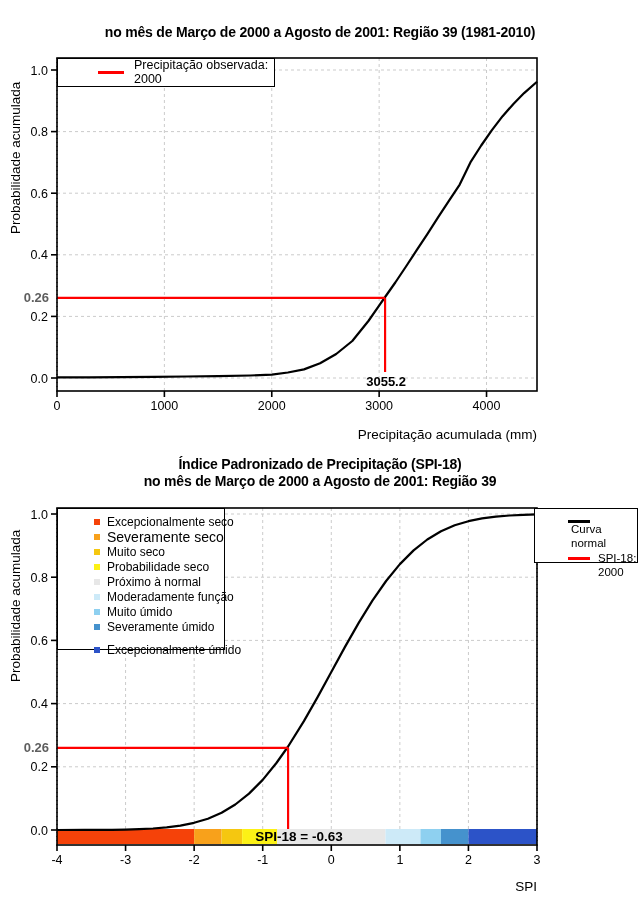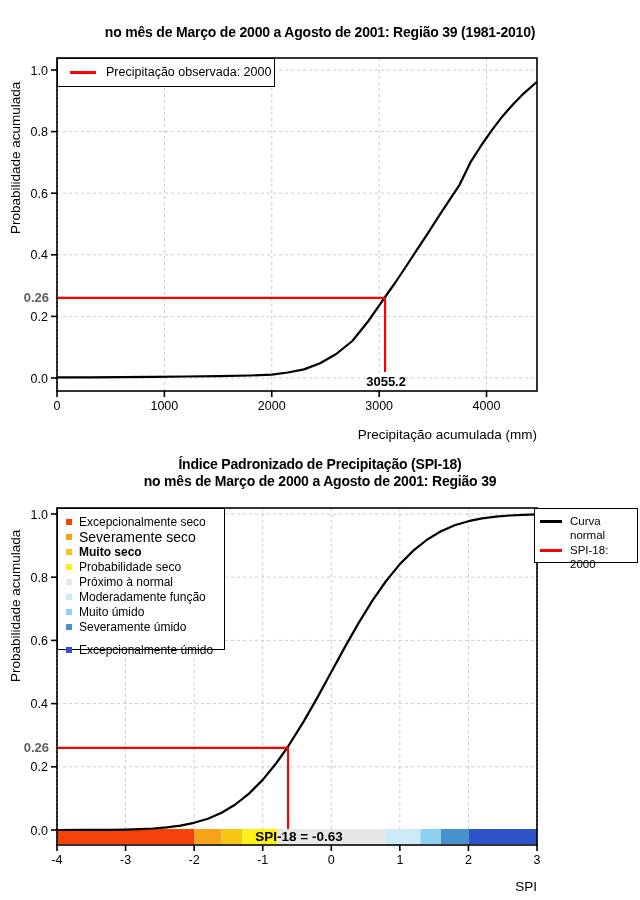--- a/index.html
+++ b/index.html
@@ -4,21 +4,21 @@
 <style>
   html,body{margin:0;padding:0;background:#ffffff;}
   #app{position:relative;width:640px;height:900px;background:#fff;
        font-family:"Liberation Sans",sans-serif;color:#000;overflow:hidden;}
   .abs{position:absolute;}
   .chart-title{left:0;width:640px;text-align:center;font-weight:bold;
                font-size:14px;line-height:16px;letter-spacing:-0.2px;}
   .axis-label-x{left:57px;width:480px;text-align:right;font-size:13.5px;}
   .axis-label-y{left:15px;width:20px;font-size:13.5px;white-space:nowrap;
                 transform:translate(-50%,-50%) rotate(-90deg);transform-origin:center;}
-  .legend-box{border:1.5px solid #000;background:#fff;box-sizing:border-box;}
+  .legend-box{border:1.5px solid #000;background:#fff;box-sizing:border-box;padding-left:28px;}
   .legend-row{display:flex;align-items:center;}
   .line-swatch{display:inline-block;height:3px;flex:0 0 auto;}
   .sq-swatch{display:inline-block;width:6px;height:6px;flex:0 0 auto;}
   .credit{font-size:12.5px;}
   svg{position:absolute;left:0;top:0;}
   svg text{font-family:"Liberation Sans",sans-serif;}
 </style>
 </head>
 <body>
 
@@ -139,21 +139,21 @@
   <div class="abs axis-label-x" style="top:879px">SPI</div>
   <div class="abs legend-box" id="c2-cat-legend" style="left:57px;top:508px;width:168px;height:142px;padding-top:5px;">
       <div class="legend-row" style="height: 15.1px;">
         <span class="sq-swatch" style="margin-left:8px;background:#f54209"></span>
         <span style="margin-left:7px;font-size:12px;white-space:nowrap">Excepcionalmente seco</span>
       </div>
       <div class="legend-row" style="height: 15.1px;">
         <span class="sq-swatch" style="margin-left:8px;background:#f8a11b"></span>
         <span style="margin-left:7px;font-size:14px;white-space:nowrap">Severamente seco</span>
       </div>
-      <div class="legend-row" style="height: 15.1px; font-weight: bold;">
+      <div class="legend-row" style="height: 15.1px;">
         <span class="sq-swatch" style="margin-left:8px;background:#f5c710"></span>
         <span style="margin-left:7px;font-size:12px;white-space:nowrap">Muito seco</span>
       </div>
       <div class="legend-row" style="height: 15.1px;">
         <span class="sq-swatch" style="margin-left:8px;background:#fcf116"></span>
         <span style="margin-left:7px;font-size:12px;white-space:nowrap">Probabilidade seco</span>
       </div>
       <div class="legend-row" style="height: 15.1px;">
         <span class="sq-swatch" style="margin-left:8px;background:#e7e7e7"></span>
         <span style="margin-left:7px;font-size:12px;white-space:nowrap">Próximo à normal</span>
@@ -169,21 +169,21 @@
       <div class="legend-row" style="height: 15.1px;">
         <span class="sq-swatch" style="margin-left:8px;background:#4592cd"></span>
         <span style="margin-left:7px;font-size:12px;white-space:nowrap">Severamente úmido</span>
       </div>
       <div class="legend-row" style="height: 15.1px; margin-top: 8px;">
         <span class="sq-swatch" style="margin-left:8px;background:#2c53c8"></span>
         <span style="margin-left:7px;font-size:12px;white-space:nowrap">Excepcionalmente úmido</span>
       </div>
     </div>
   <div class="abs legend-box" id="c2-curve-legend" style="left:534px;top:508px;width:104px;height:55px;padding-top:6px;">
-      <div class="legend-row" style="align-items: flex-start; margin-bottom: 2px;">
+      <div class="legend-row" style="align-items: flex-start; margin-bottom: 2px; flex-direction: column;">
         <span class="line-swatch" style="width:22px;margin:5px 0 0 5px;background:#000000"></span>
         <span style="margin-left:8px;font-size:11.5px;line-height:13.5px;width:60px">Curva normal</span>
       </div>
       <div class="legend-row" style="align-items: flex-start; margin-bottom: 2px;">
         <span class="line-swatch" style="width:22px;margin:5px 0 0 5px;background:#ff0000"></span>
         <span style="margin-left:8px;font-size:11.5px;line-height:13.5px;width:60px">SPI-18: 2000</span>
       </div>
     </div>
 
 </div>

